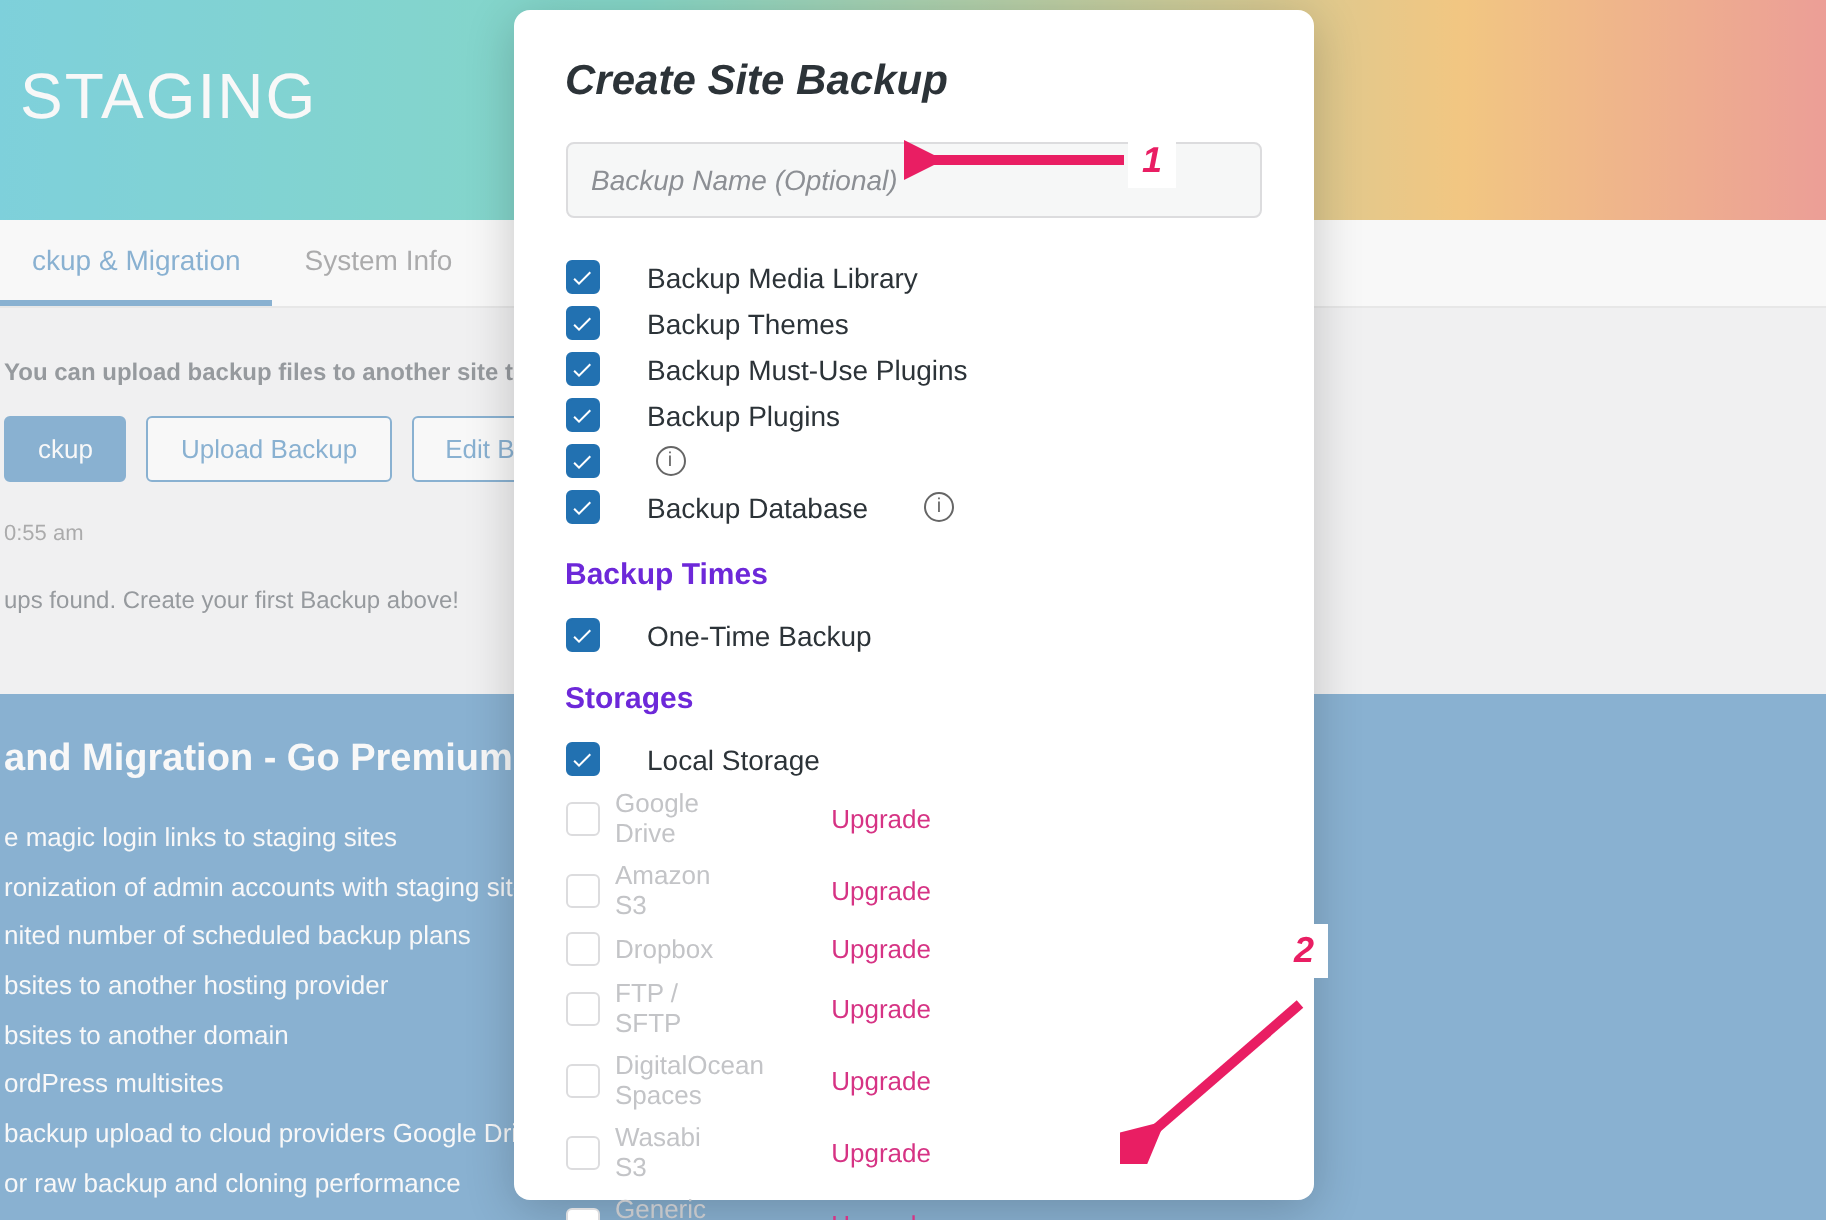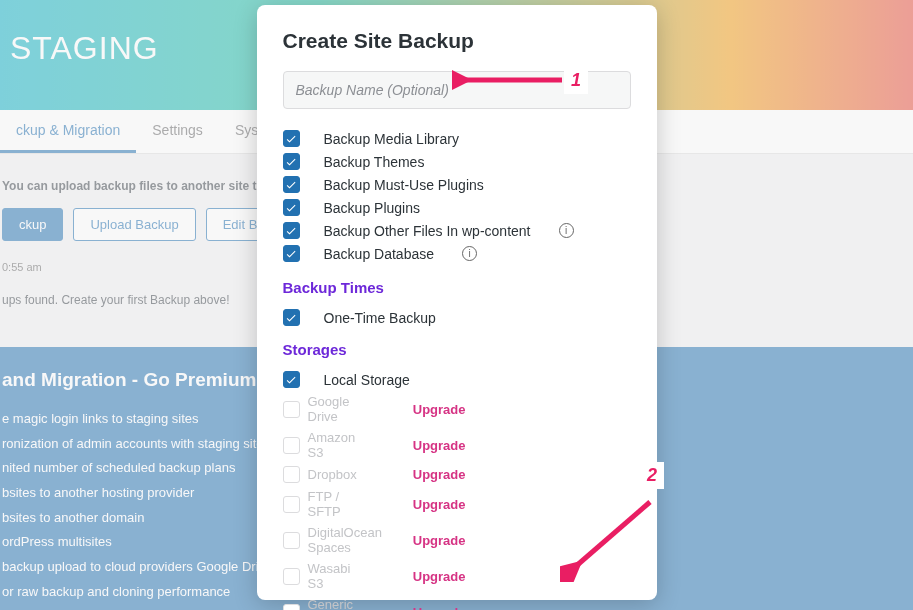--- a/index.html
+++ b/index.html
@@ -21,39 +21,39 @@
     .time-text { font-size: 11px; color: #666; margin: 10px 0 20px 2px; }
     .no-backups { font-size: 12px; color: #3c434a; margin-left: 2px; }
     
     .premium-box { background: #2271b1; color: #fff; margin-top: 40px; padding: 22px 0 22px 2px; }
     .premium-title { font-size: 19px; font-weight: 700; margin-bottom: 16px; }
     .premium-list { list-style: none; font-size: 13px; line-height: 1.9; }
 
     
     .modal-overlay { position: absolute; inset: 0; display: flex; justify-content: center; align-items: flex-start; padding-top: 5px; }
     .modal { width: 400px; background: #fff; border-radius: 8px; padding: 24px 26px; box-shadow: 0 5px 25px rgba(0,0,0,0.2); max-height: 595px; }
-    .modal-title { font-size: 21px; font-weight: 700; color: #2c3338; margin-bottom: 18px; }
+    .modal-title { font-size: 21px; font-weight: 700; color: #2c3338; margin-bottom: 18px; font-style: italic; }
     .modal-input { width: 100%; padding: 10px 12px; font-size: 14px; border: 1px solid #dcdcde; border-radius: 4px; background: #f6f7f7; color: #2c3338; margin-bottom: 18px; }
     .modal-input::placeholder { color: #8c8f94; font-style: italic; }
     
     .check-list { margin-bottom: 14px; }
     .check-row { display: flex; align-items: center; gap: 24px; padding: 3px 0; font-size: 14px; color: #2c3338; }
     .cb { width: 17px; height: 17px; border: 1px solid #2271b1; border-radius: 3px; background: #2271b1; display: inline-flex; align-items: center; justify-content: center; flex-shrink: 0; }
     .cb.unchecked { background: #fff; border-color: #dcdcde; }
     .cb svg { width: 12px; height: 12px; fill: #fff; }
     .info-icon { width: 15px; height: 15px; border: 1px solid #666; border-radius: 50%; display: inline-flex; align-items: center; justify-content: center; font-size: 10px; color: #666; margin-left: 4px; }
 
     .section-heading { font-size: 15px; font-weight: 700; color: #6d28d9; margin: 10px 0 10px; }
     
     .storage-row { display: flex; align-items: center; padding: 3px 0; font-size: 13px; }
     .storage-row .cb { margin-right: 8px; }
     .storage-name { color: #2c3338; }
     .storage-row.disabled .storage-name { color: #c3c4c7; }
     .upgrade-link { color: #d63384; font-weight: 500; margin-left: auto; margin-right: 165px; font-size: 13px; }
-    .upgrade-link.tight { margin-left: 0; font-weight: bold; }
+    .upgrade-link.tight { margin-left: 0; }
     .storage-row.disabled { gap: 0; }
     .spacer { width: 145px; display: inline-block; }
     .spacer.w1 { width: 108px; }
     .spacer.w2 { width: 106px; }
     .spacer.w3 { width: 122px; }
     .spacer.w4 { width: 102px; }
     .spacer.w5 { width: 43px; }
     .spacer.w6 { width: 112px; }
     .spacer.w7 { width: 108px; }
 
@@ -65,21 +65,20 @@
   </style>
 </head>
 <body>
 
 <div class="backdrop">
   <div class="header-gradient">
     <div class="brand">STAGING</div>
   </div>
   <div class="tabs">
     <div class="tab active">ckup &amp; Migration</div>
-    <div class="tab">Settings</div>
     <div class="tab">System Info</div>
   </div>
   <div class="content-area">
     <div class="hint-text">You can upload backup files to another site to tran</div>
     <div class="btn-row">
       <button class="btn primary">ckup</button>
       <button class="btn">Upload Backup</button>
       <button class="btn">Edit Backu</button>
     </div>
     <div class="time-text">0:55 am</div>
@@ -138,21 +137,20 @@
             </svg>
           </span>
         <span>Backup Plugins</span>
       </div>
       <div class="check-row">
         <span class="cb">
             <svg viewBox="0 0 24 24">
               <path d="M9 16.17L4.83 12l-1.42 1.41L9 19 21 7l-1.41-1.41z"></path>
             </svg>
           </span>
-        <span>Backup Other Files In wp-content</span>
         <span class="info-icon">i</span>
       </div>
       <div class="check-row">
         <span class="cb">
             <svg viewBox="0 0 24 24">
               <path d="M9 16.17L4.83 12l-1.42 1.41L9 19 21 7l-1.41-1.41z"></path>
             </svg>
           </span>
         <span>Backup Database</span>
         <span class="info-icon">i</span>

